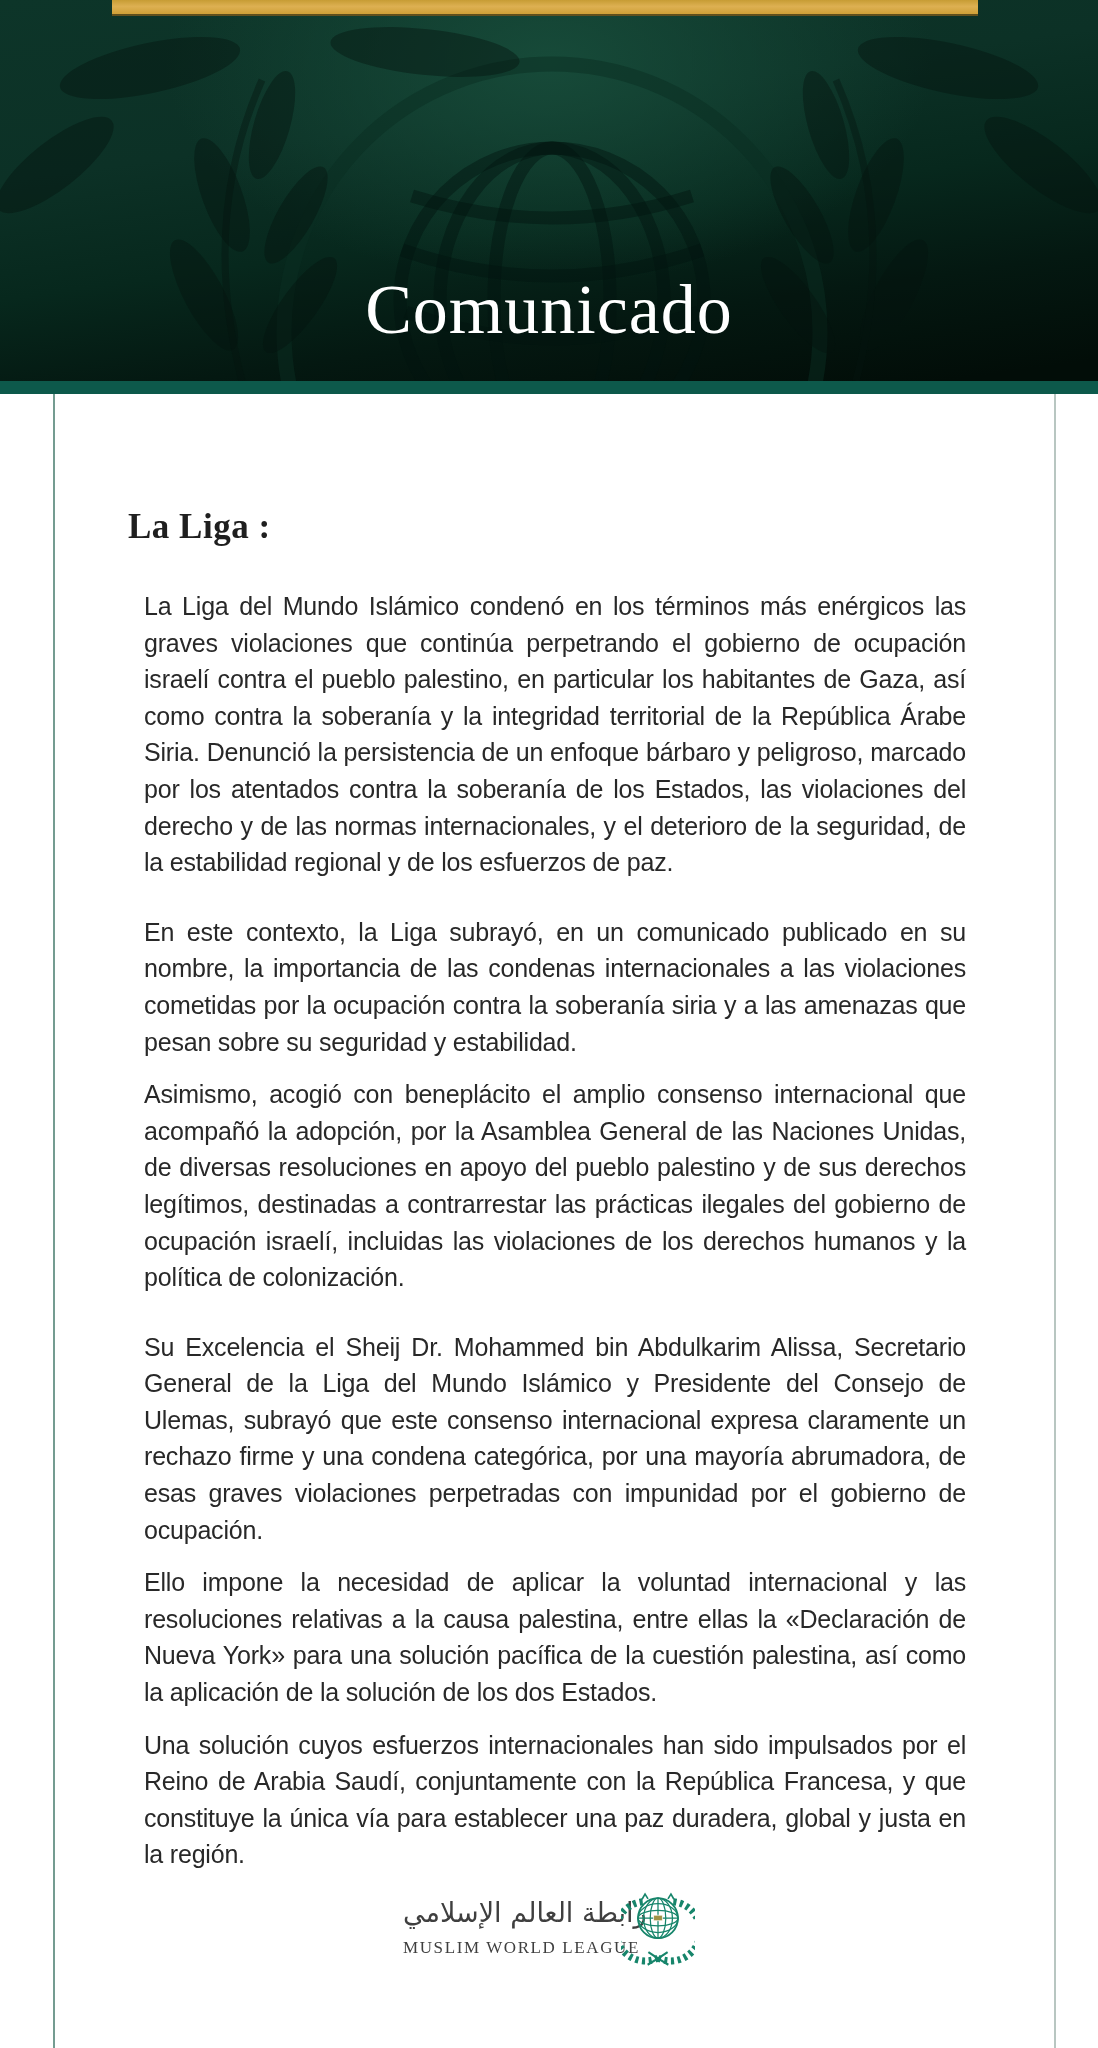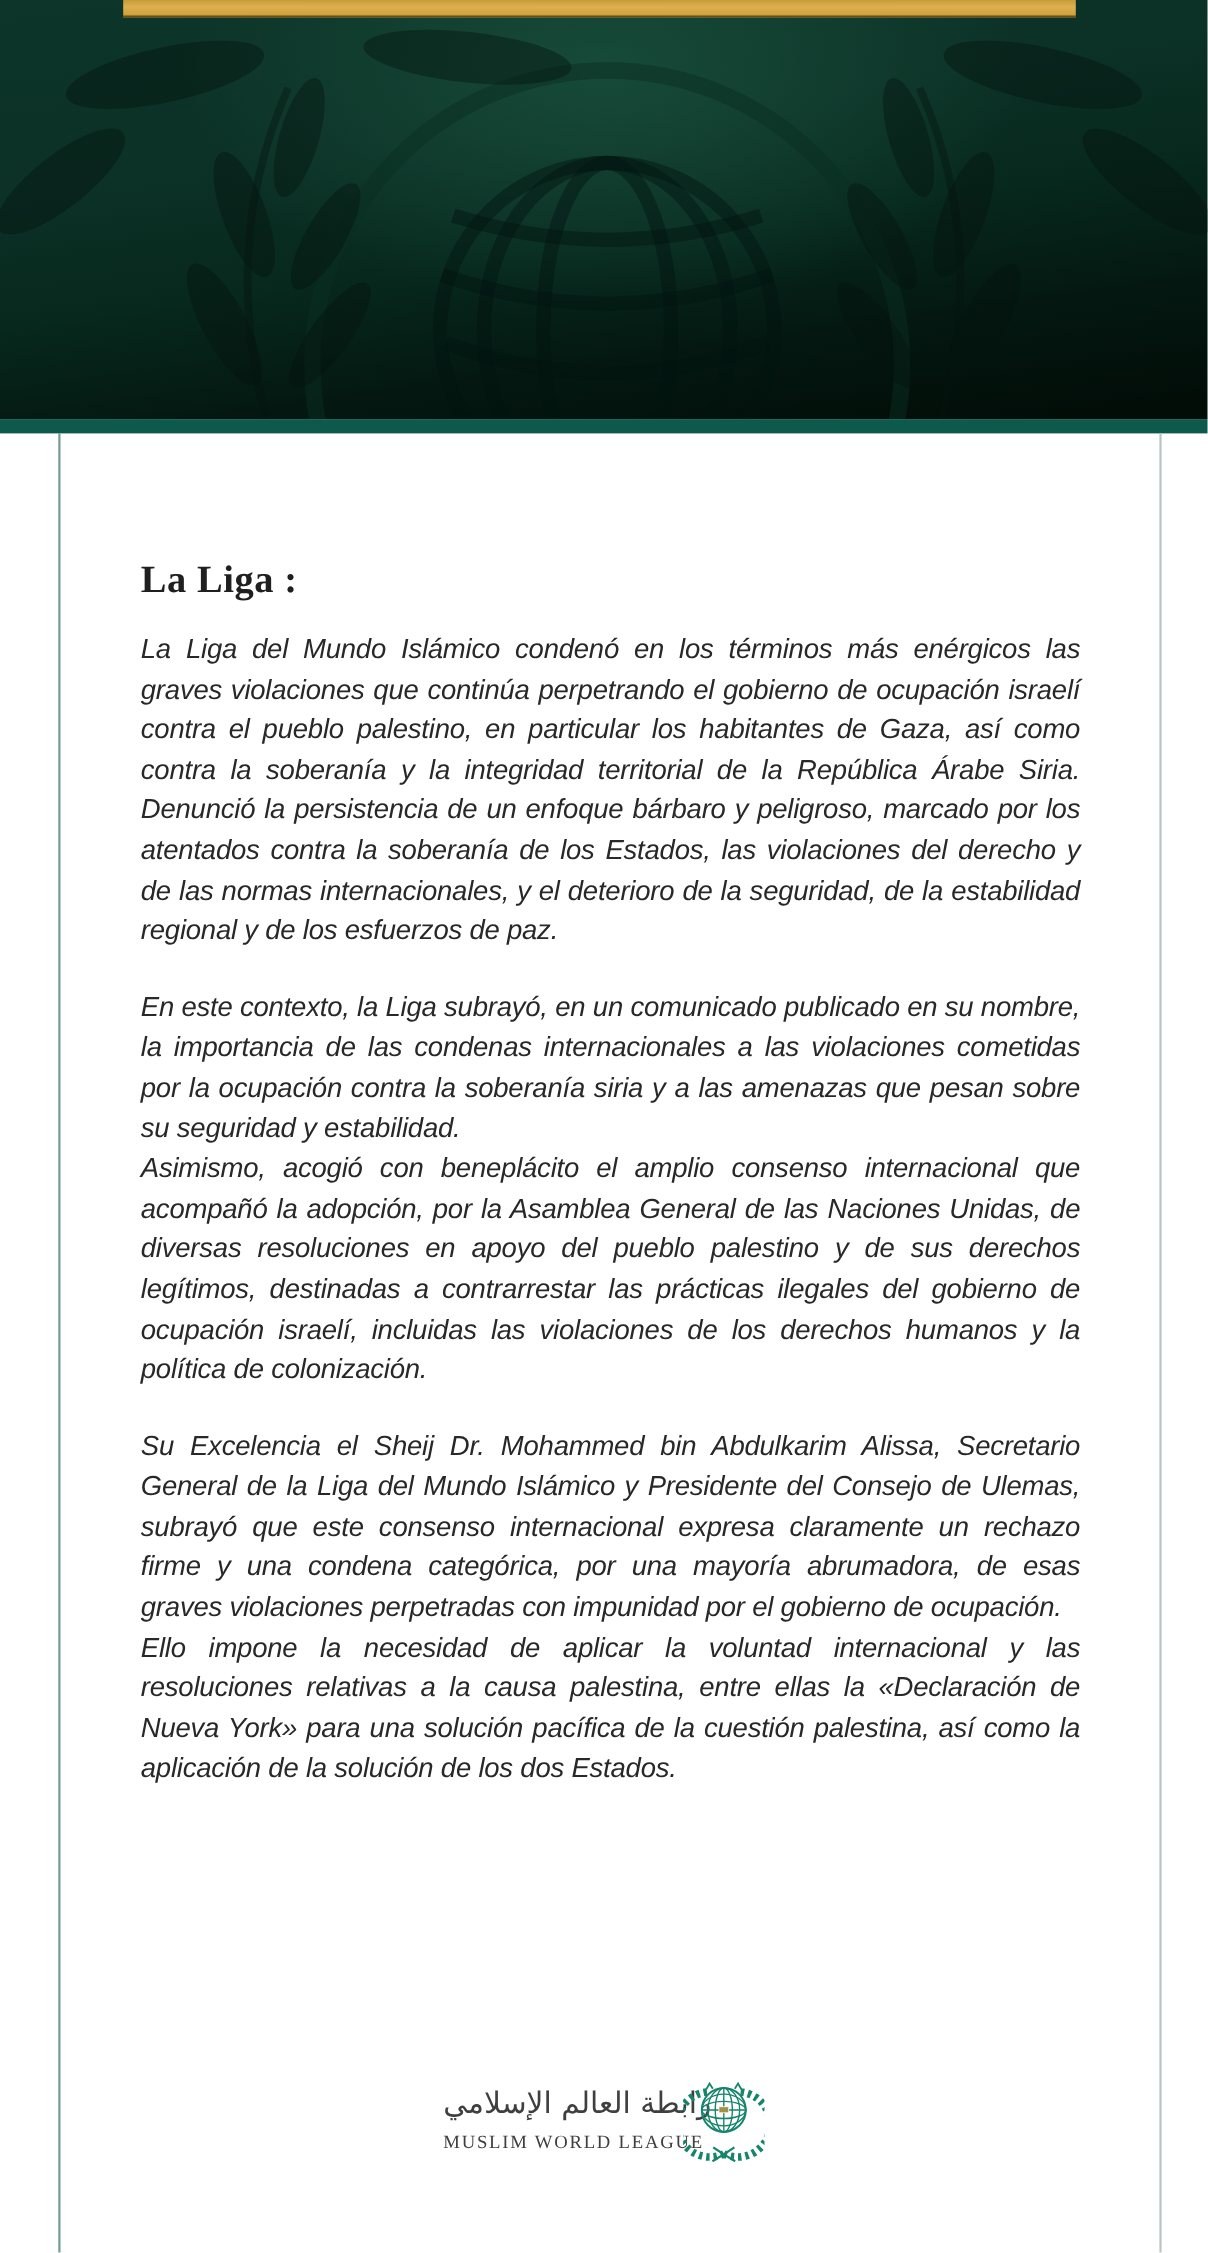--- a/index.html
+++ b/index.html
@@ -59,21 +59,21 @@
     letter-spacing:0.5px;
   }
   .article-body{
     position:absolute;left:128px;top:572px;width:854px;
     color:#282828;
     font-size:25px;
     line-height:36.6px;
     letter-spacing:-0.2px;
     text-align:justify;
   }
-  .article-body p{margin:0;font-style:italic;}
+  .article-body p{margin:16px;}
   .article-body p.spaced{margin-top:33px;}
 
   
   .logo{
     position:absolute;left:0;top:1890px;width:1098px;
     display:flex;justify-content:center;align-items:flex-start;
   }
   .logo-text{
     width:210px;
     text-align:center;
@@ -133,33 +133,35 @@
           <ellipse cx="272" cy="125" rx="18" ry="56" transform="rotate(16 272 125)"></ellipse>
           <ellipse cx="222" cy="195" rx="20" ry="60" transform="rotate(-20 222 195)"></ellipse>
           <ellipse cx="296" cy="215" rx="18" ry="55" transform="rotate(30 296 215)"></ellipse>
           <ellipse cx="204" cy="295" rx="20" ry="62" transform="rotate(-28 204 295)"></ellipse>
           <ellipse cx="300" cy="305" rx="18" ry="58" transform="rotate(36 300 305)"></ellipse>
         </g>
         <path d="M 242 381 Q 200 220 262 80" fill="none" stroke="#04140e" stroke-opacity="0.4" stroke-width="7"></path>
       </g>
     </svg>
     <div class="gold-bar"></div>
+    <div class="header-title">Comunicado</div>
   </div>
   <div class="teal-band" style="background: rgb(13, 89, 75);"></div>
 
   <div class="rule-left"></div>
   <div class="rule-right"></div>
 
   <div class="article-heading">La Liga :</div>
   <div class="article-body" style="color: rgb(40, 40, 40);">
       <p class="">La Liga del Mundo Islámico condenó en los términos más enérgicos las graves violaciones que continúa perpetrando el gobierno de ocupación israelí contra el pueblo palestino, en particular los habitantes de Gaza, así como contra la soberanía y la integridad territorial de la República Árabe Siria. Denunció la persistencia de un enfoque bárbaro y peligroso, marcado por los atentados contra la soberanía de los Estados, las violaciones del derecho y de las normas internacionales, y el deterioro de la seguridad, de la estabilidad regional y de los esfuerzos de paz.</p>
       <p class="spaced">En este contexto, la Liga subrayó, en un comunicado publicado en su nombre, la importancia de las condenas internacionales a las violaciones cometidas por la ocupación contra la soberanía siria y a las amenazas que pesan sobre su seguridad y estabilidad.</p>
       <p class="">Asimismo, acogió con beneplácito el amplio consenso internacional que acompañó la adopción, por la Asamblea General de las Naciones Unidas, de diversas resoluciones en apoyo del pueblo palestino y de sus derechos legítimos, destinadas a contrarrestar las prácticas ilegales del gobierno de ocupación israelí, incluidas las violaciones de los derechos humanos y la política de colonización.</p>
       <p class="spaced">Su Excelencia el Sheij Dr. Mohammed bin Abdulkarim Alissa, Secretario General de la Liga del Mundo Islámico y Presidente del Consejo de Ulemas, subrayó que este consenso internacional expresa claramente un rechazo firme y una condena categórica, por una mayoría abrumadora, de esas graves violaciones perpetradas con impunidad por el gobierno de ocupación.</p>
       <p class="">Ello impone la necesidad de aplicar la voluntad internacional y las resoluciones relativas a la causa palestina, entre ellas la «Declaración de Nueva York» para una solución pacífica de la cuestión palestina, así como la aplicación de la solución de los dos Estados.</p>
+      <p class="">Una solución cuyos esfuerzos internacionales han sido impulsados por el Reino de Arabia Saudí, conjuntamente con la República Francesa, y que constituye la única vía para establecer una paz duradera, global y justa en la región.</p>
     </div>
 
   <div class="logo">
     <div class="logo-text" style="color: rgb(63, 63, 63);">
       <span class="logo-arabic">رابطة العالم الإسلامي</span>
       <span class="logo-latin">MUSLIM WORLD LEAGUE</span>
     </div>
     <svg class="logo-emblem" width="74" height="77" viewBox="0 0 100 104" aria-hidden="true" style="color: rgb(23, 133, 107);">
 
       <g fill="none" stroke="currentColor">

